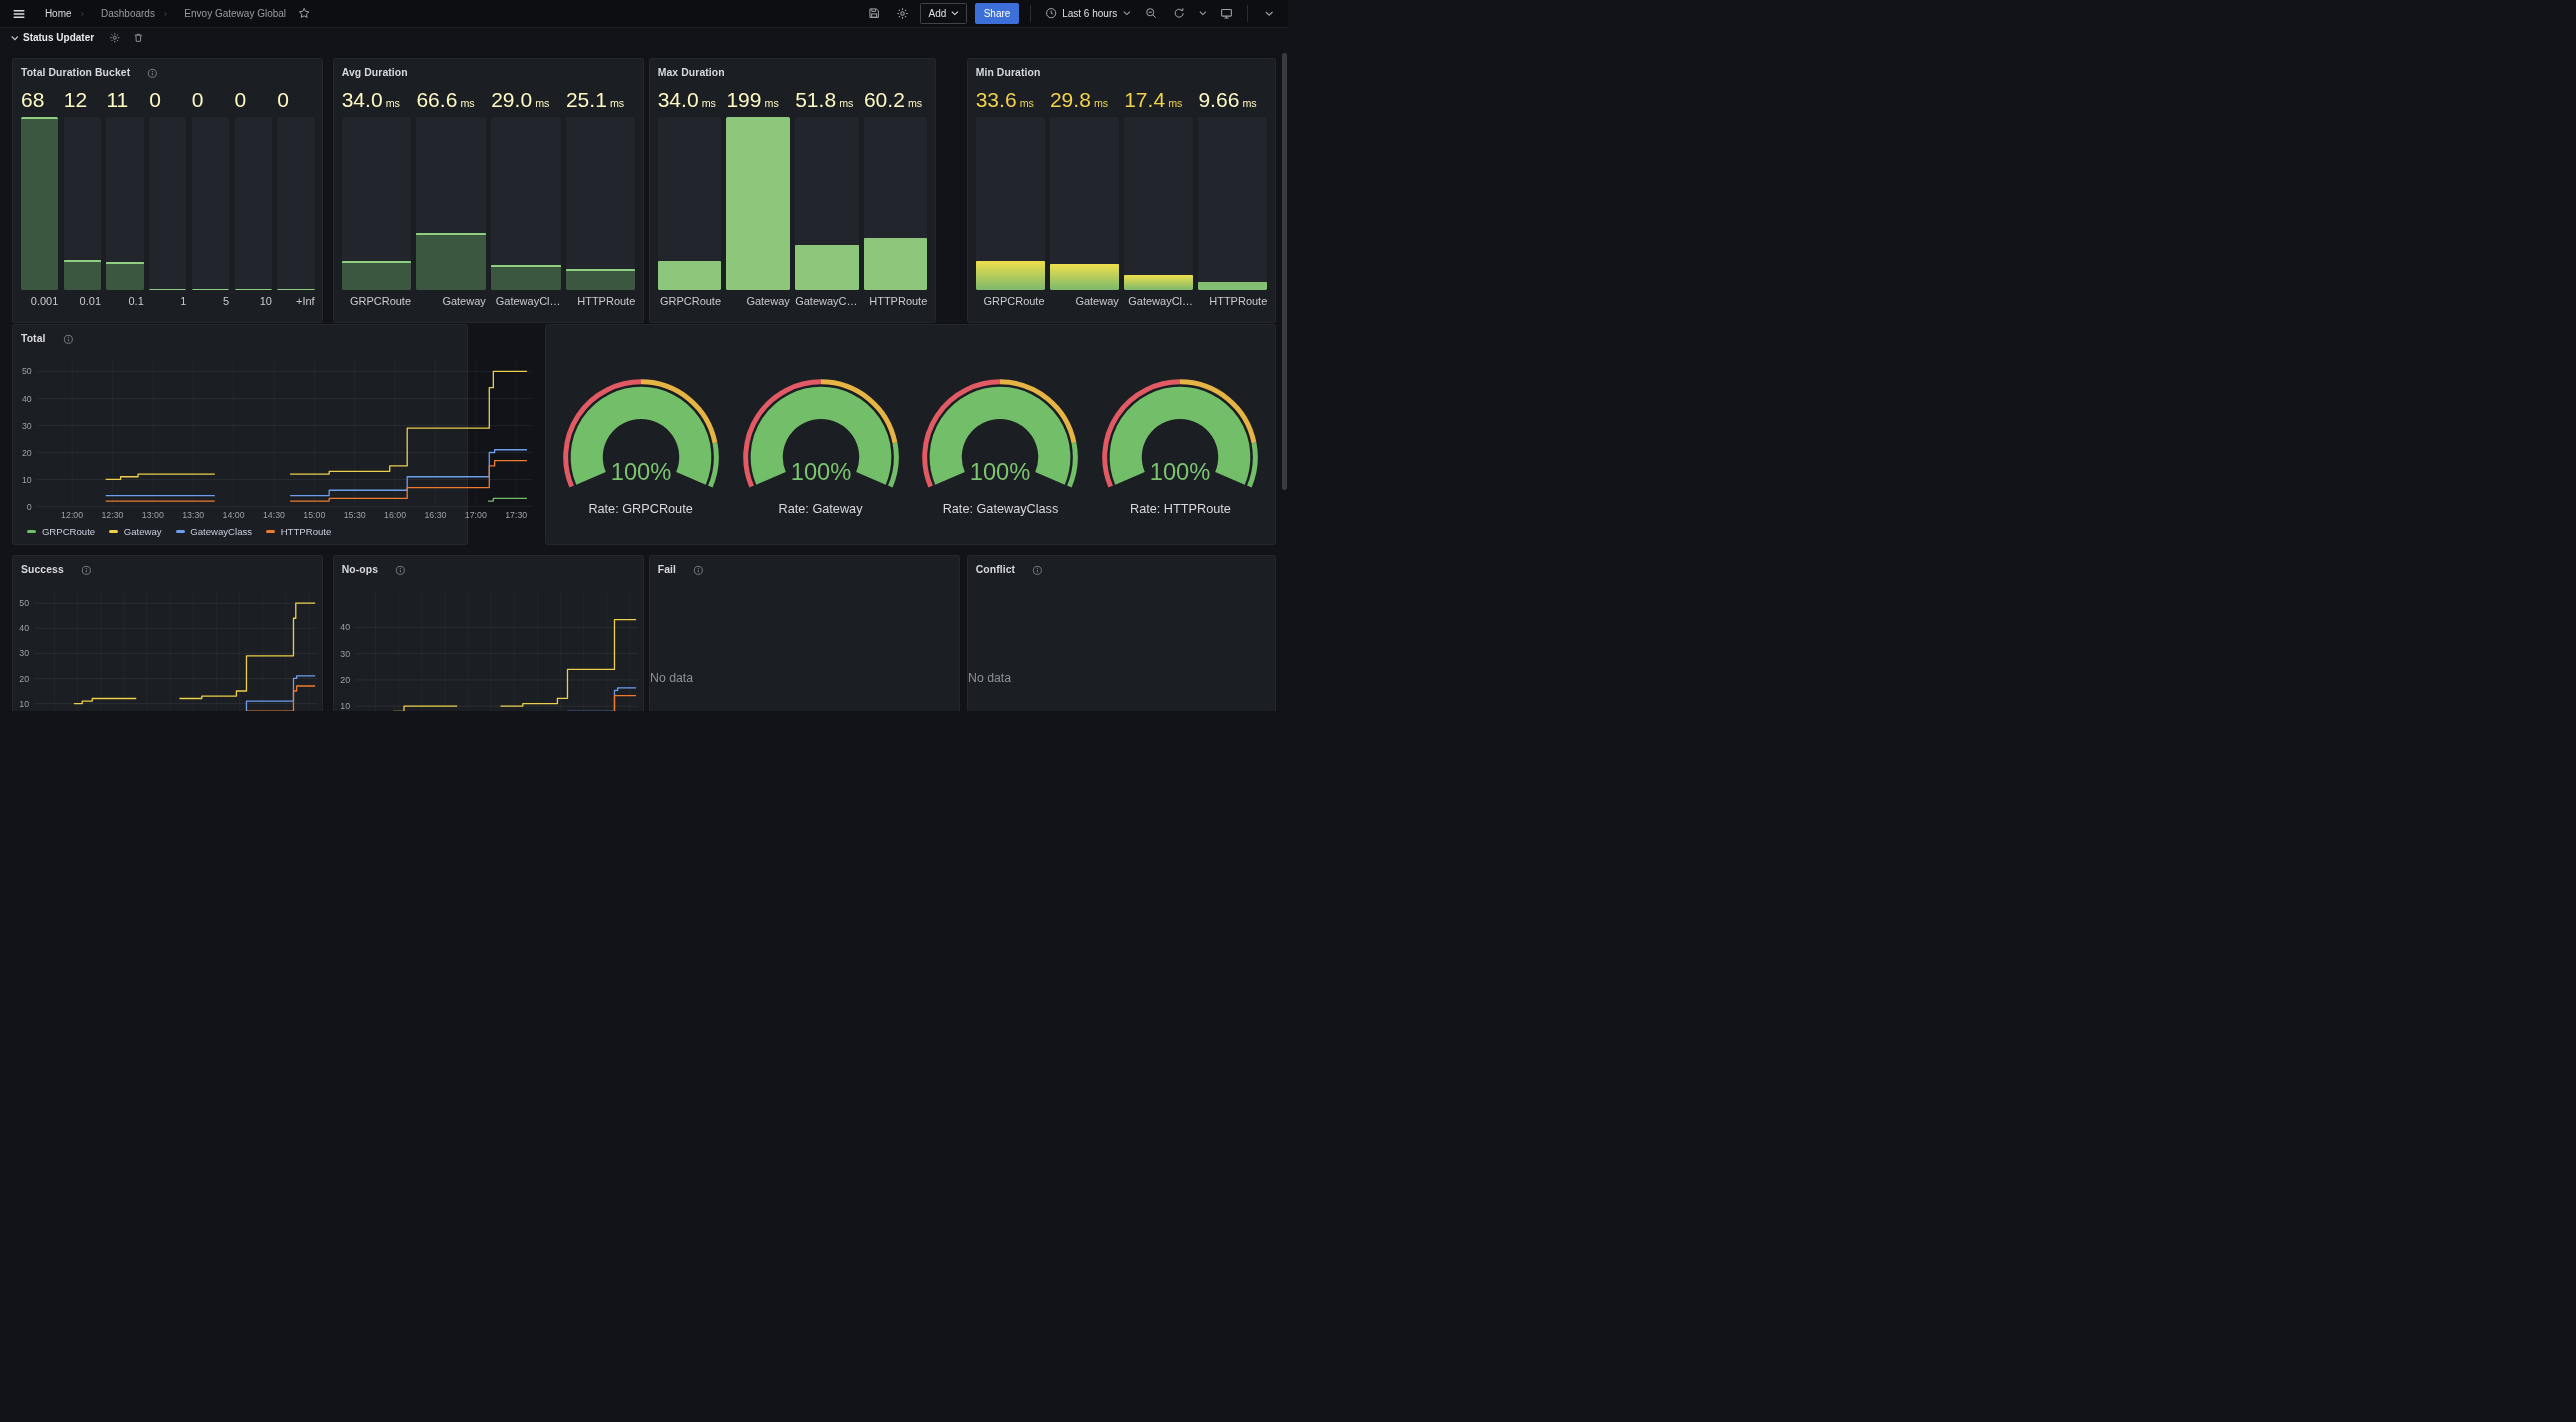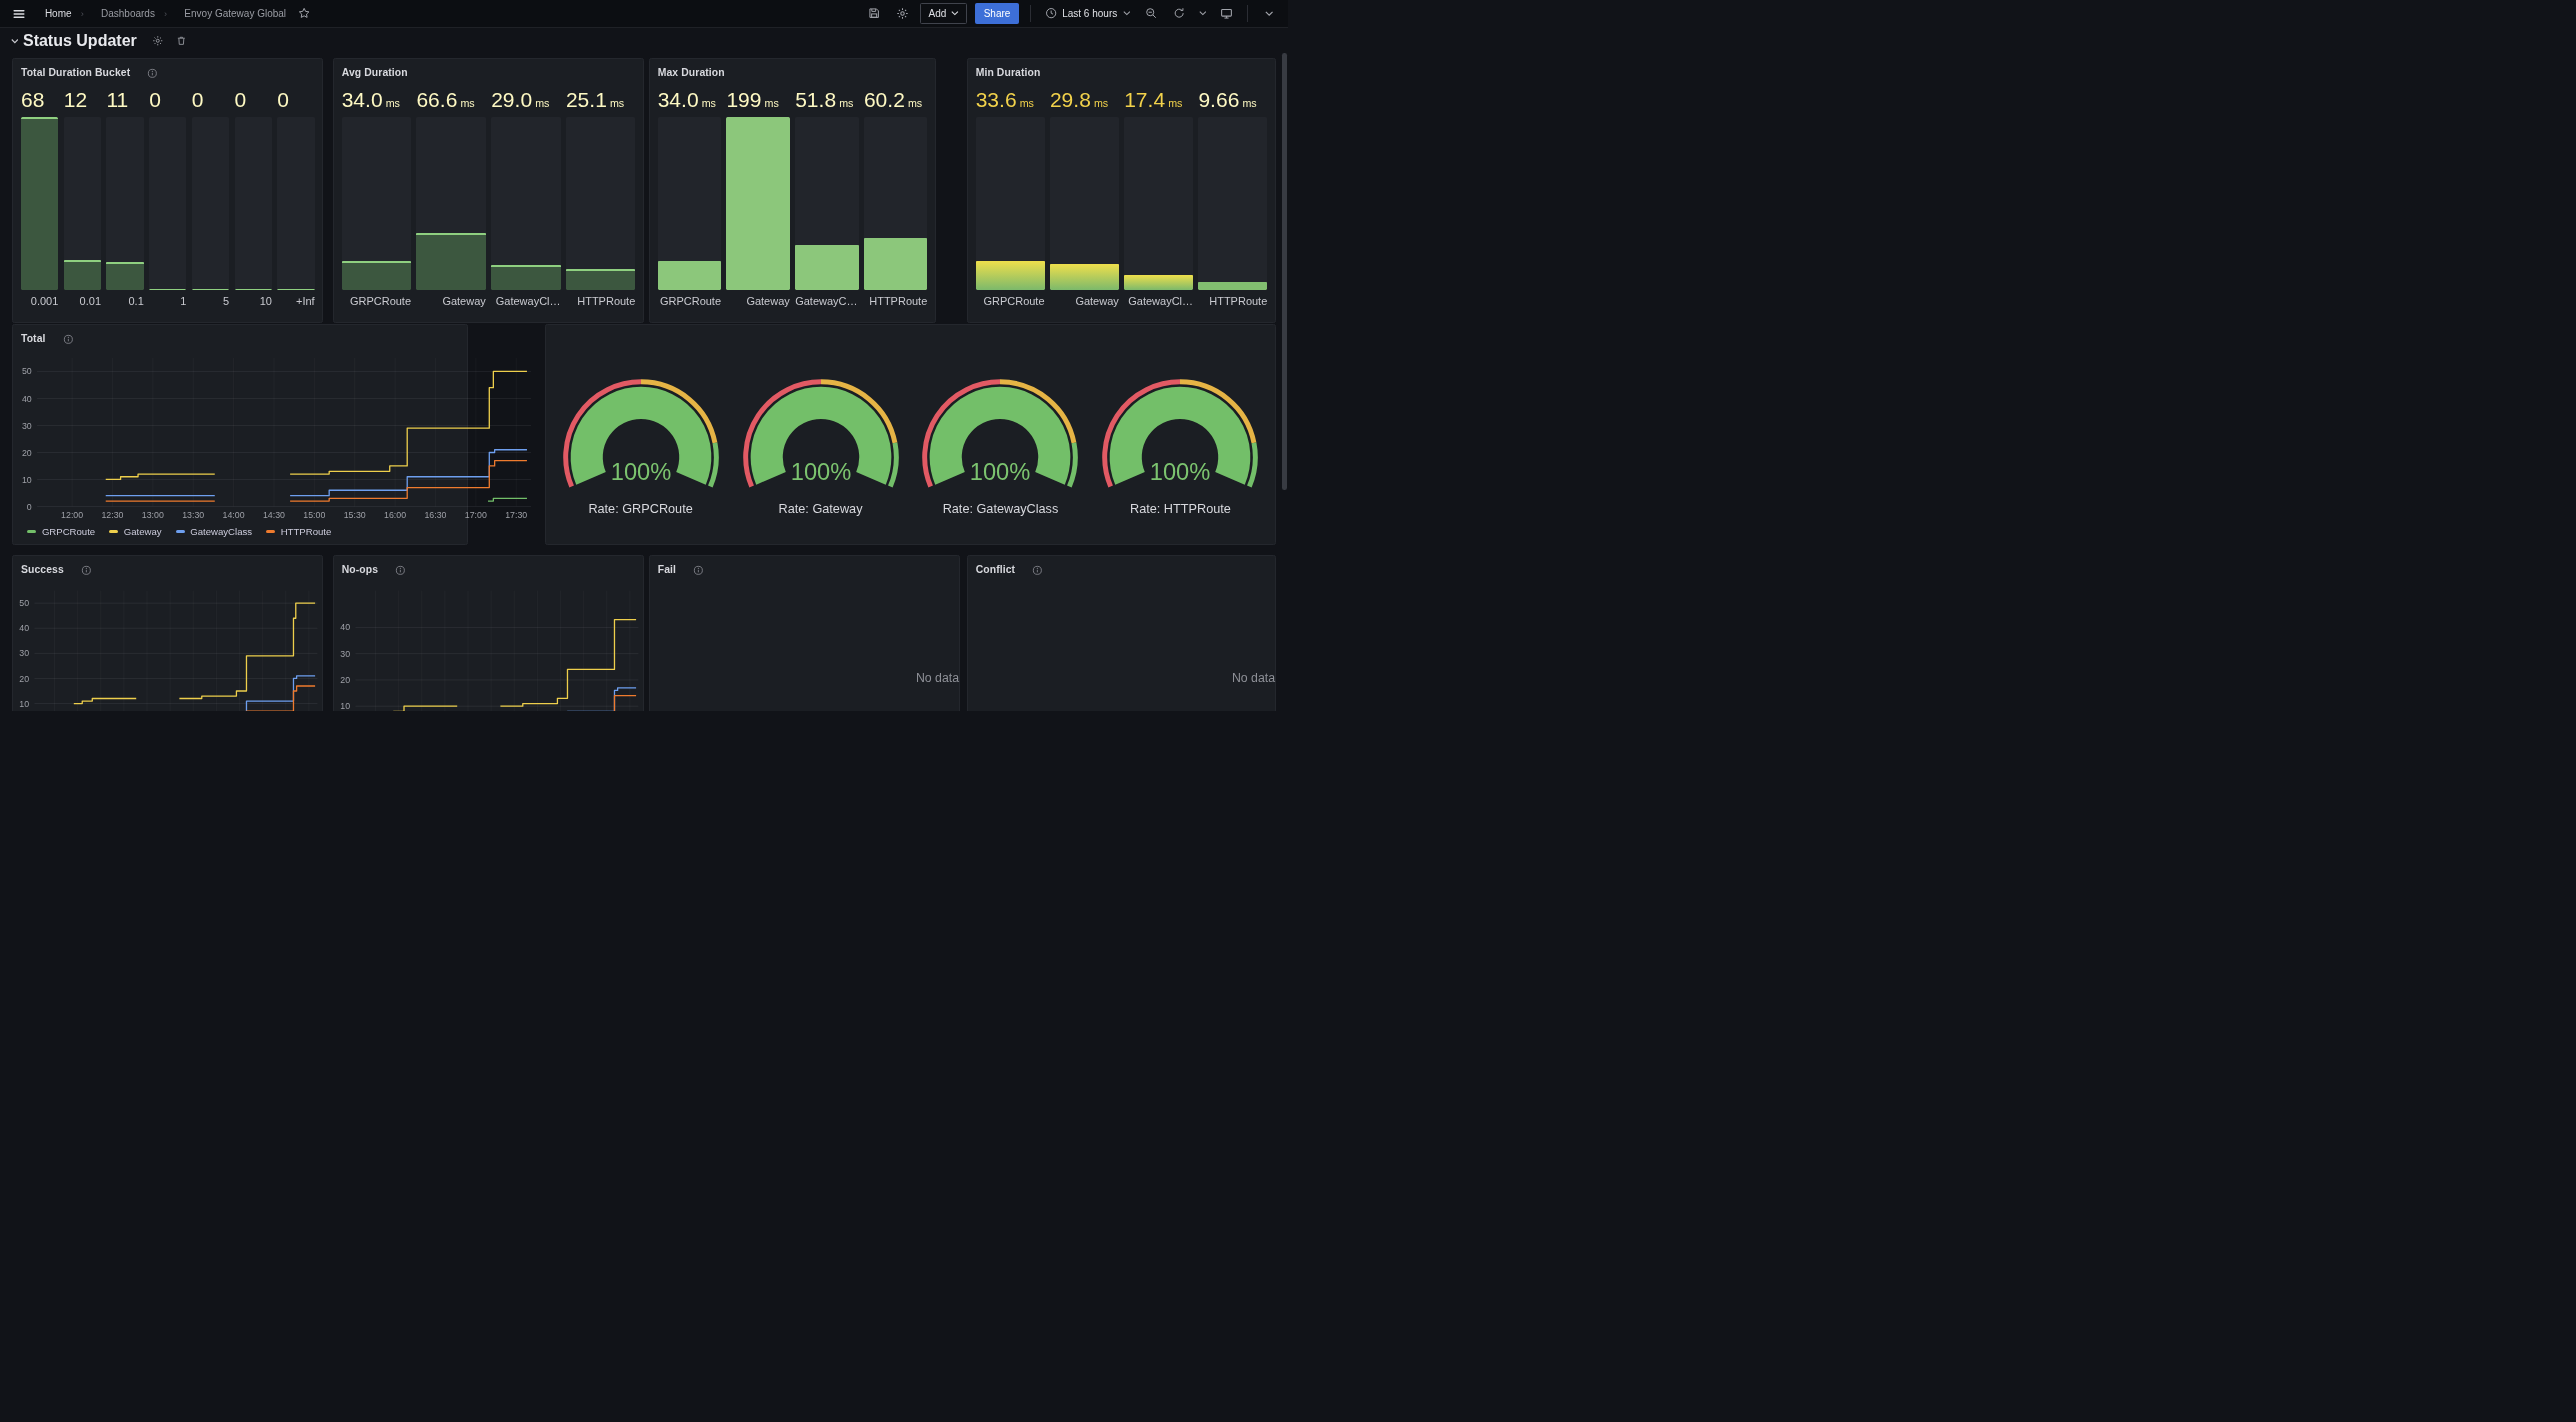--- a/index.html
+++ b/index.html
@@ -21,21 +21,21 @@
   .crumb.first{color:#DCDDE2;}
   .crumb-sep{color:#4E5158;font-size:9.2px;margin:0 1.5px;}
   .btn{height:18.4px;display:inline-flex;align-items:center;gap:4.6px;padding:0 7.7px;border-radius:1.5px;
        font-size:10px;cursor:pointer;white-space:nowrap;}
   .btn-outline{border:0.8px solid #40434C;color:#DFE0E5;background:transparent;}
   .btn-primary{background:#3D6FD8;color:#FFFFFF;border:0.8px solid #3D6FD8;}
   .v-divider{width:0.8px;height:17px;background:#2B2D34;margin:0 3.1px;flex:0 0 auto;}
   .time-group{display:flex;align-items:center;gap:5.4px;color:#DFE0E5;font-size:10px;cursor:pointer;padding:0 3.1px;white-space:nowrap;}
   
   .row-header{position:absolute;left:10.7px;top:32px;display:flex;align-items:center;gap:7.7px;}
-  .row-title{font-size:16px;font-weight:700;color:#E8E9ED;cursor:pointer;display:flex;align-items:center;gap:4.6px;}
+  .row-title{font-size:10px;font-weight:700;color:#E8E9ED;cursor:pointer;display:flex;align-items:center;gap:4.6px;}
   .row-icons{display:flex;align-items:center;gap:12.3px;margin-left:7.7px;}
   
   .panel{position:absolute;background:#1B1E23;border:0.8px solid #24272D;border-radius:2.3px;box-sizing:border-box;}
   .panel header{height:21.5px;display:flex;align-items:center;gap:17px;padding:3.1px 0 0 7.7px;cursor:pointer;}
   .panel header h2{margin:0;font-size:10.4px;font-weight:600;color:#D8D9DE;letter-spacing:0.1px;}
   .panel-body{position:absolute;inset:0;}
   
   .bar-values,.bar-tracks,.bar-labels{position:absolute;left:7.7px;right:7.7px;display:flex;gap:5.4px;}
   .bar-values{top:29px;}
   .bar-values .bv{flex:1;font-size:21px;line-height:24.5px;font-weight:400;white-space:nowrap;overflow:hidden;}
@@ -53,21 +53,21 @@
   .chart-svg{position:absolute;inset:0;}
   .legend{position:absolute;display:flex;gap:14px;align-items:center;}
   .legend .litem{display:flex;align-items:center;gap:5.4px;cursor:pointer;}
   .legend .chip{width:9.2px;height:3.1px;border-radius:1.5px;}
   .legend .ltext{font-size:9.6px;color:#CCCCDC;}
   
   .gauge-row{position:absolute;left:4.6px;right:4.6px;top:23px;display:flex;}
   .gauge-cell{flex:1;display:flex;flex-direction:column;align-items:center;padding-top:31px;}
   .gauge-label{margin-top:7.7px;font-size:12.7px;color:#D8D9DE;}
   
-  .nodata{position:absolute;left:0;right:0;top:115px;text-align:right;font-size:12.3px;color:#8E9097;}
+  .nodata{position:absolute;left:0;right:0;top:115px;text-align:left;font-size:12.3px;color:#8E9097;}
   
   .scroll-thumb{position:absolute;right:1.5px;top:53px;width:4.6px;height:437px;background:#383B42;border-radius:2.3px;}
   svg.ic{display:block;}
 </style>
 </head>
 <body>
 
 <nav class="topnav">
   <span class="icon-btn">
     <svg class="ic" width="14" height="14" viewBox="0 0 16 16">

